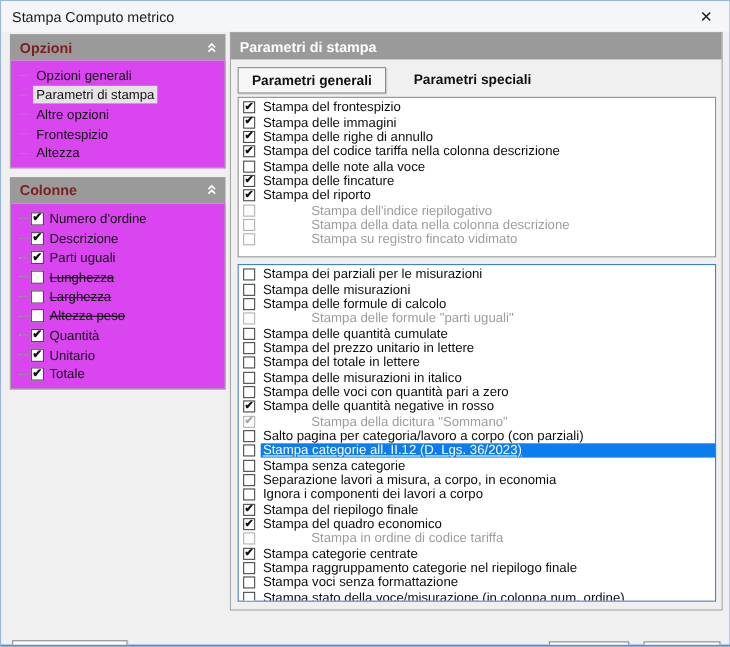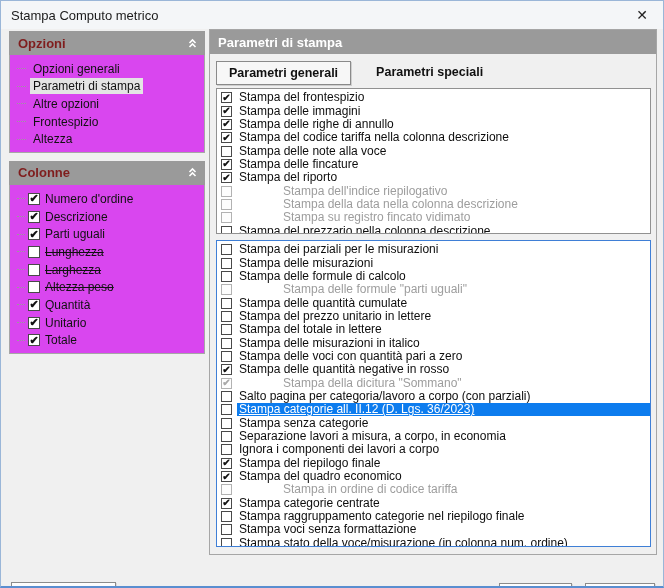--- a/index.html
+++ b/index.html
@@ -224,24 +224,20 @@
           <span class="lbl">Stampa dell'indice riepilogativo</span>
         </div>
         <div class="row disabled">
           <span class="cb"></span>
           <span class="lbl">Stampa della data nella colonna descrizione</span>
         </div>
         <div class="row disabled">
           <span class="cb"></span>
           <span class="lbl">Stampa su registro fincato vidimato</span>
         </div>
-        <div class="row">
-          <span class="cb"></span>
-          <span class="lbl">Stampa del prezzario nella colonna descrizione</span>
-        </div>
       </div>
     <div class="optlist" id="list2">
         <div class="row">
           <span class="cb"></span>
           <span class="lbl">Stampa dei parziali per le misurazioni</span>
         </div>
         <div class="row">
           <span class="cb"></span>
           <span class="lbl">Stampa delle misurazioni</span>
         </div>

